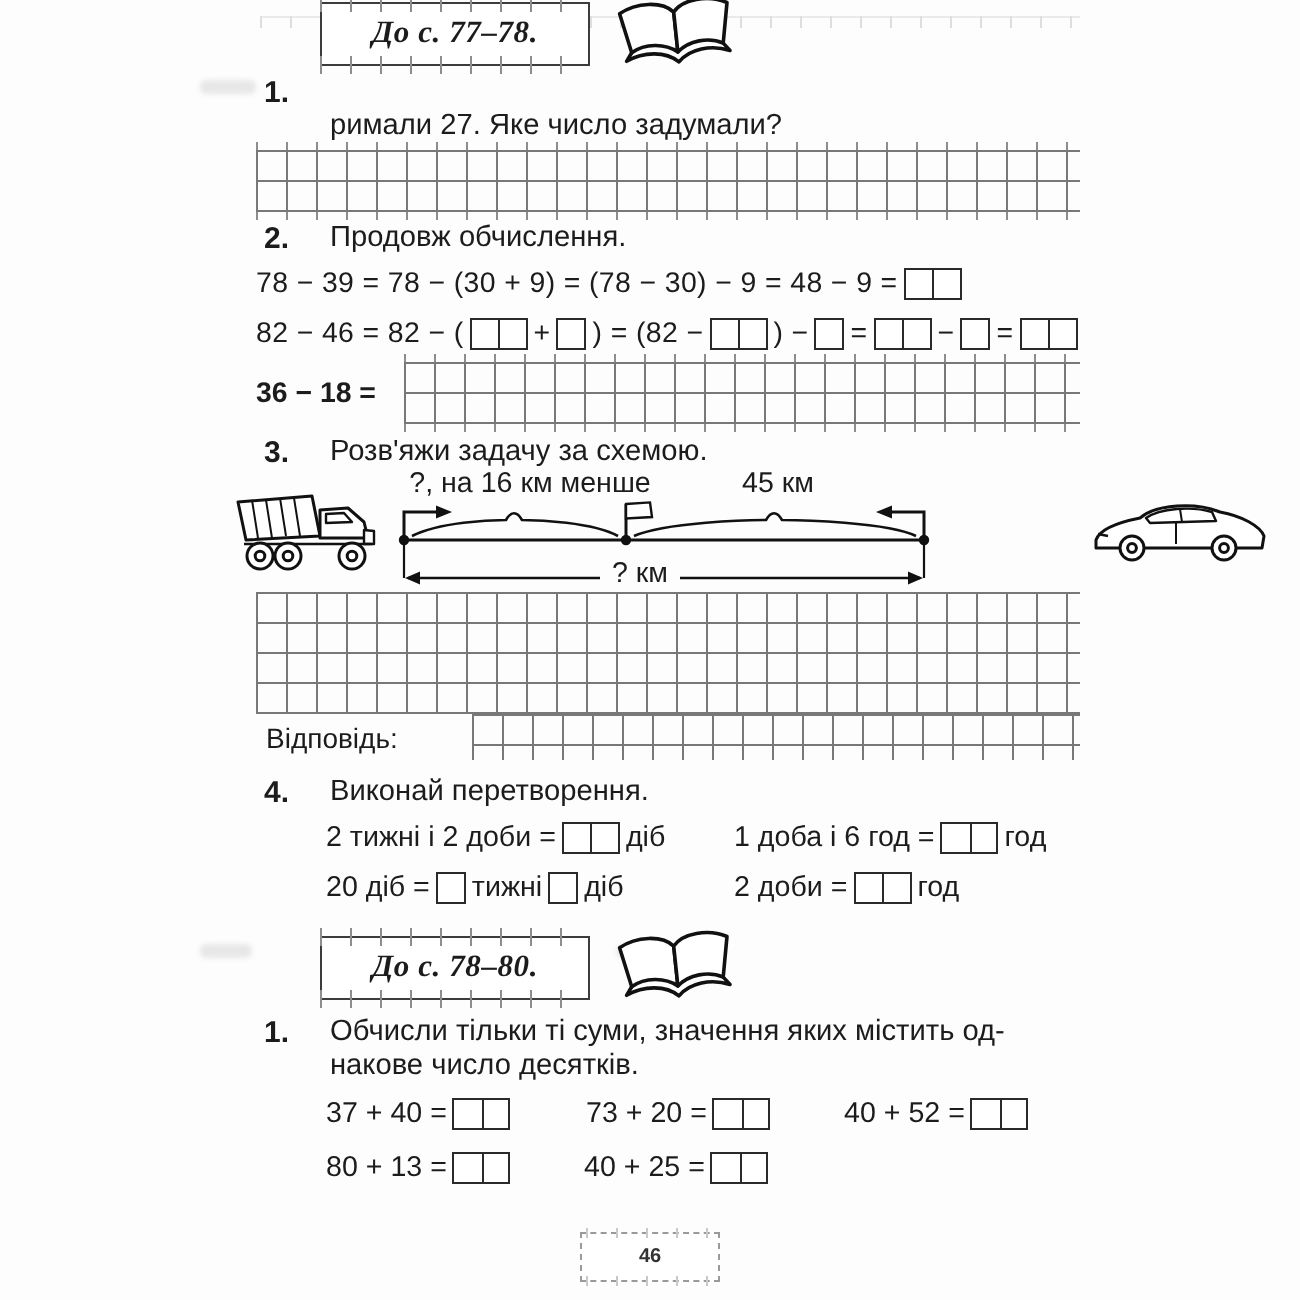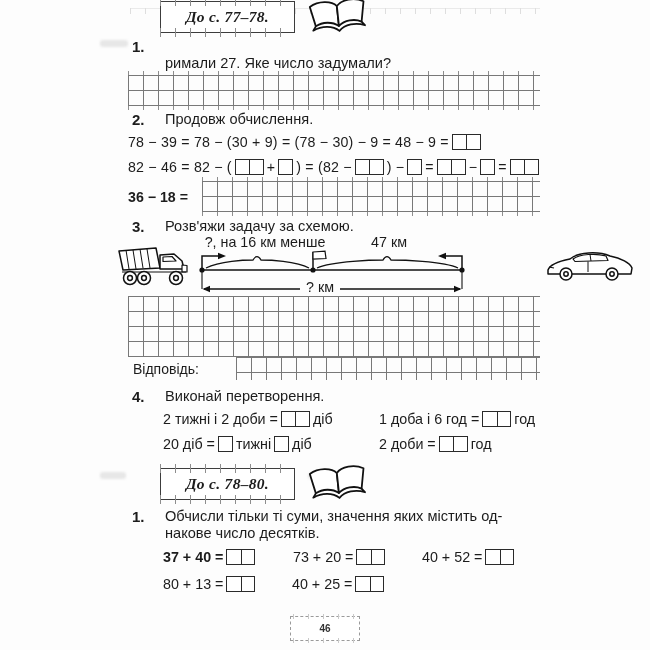--- a/index.html
+++ b/index.html
@@ -63,28 +63,28 @@
   .diagram{position:relative;height:56px;margin-top:2px;padding-left:38px;}
   .diagram svg{position:absolute;left:0;top:0;}
   .dlbl{position:absolute;font-size:14.3px;white-space:nowrap;}
   .dlbl-left{left:62px;top:-3px;width:150px;text-align:center;}
   .dlbl-right{left:222px;top:-3px;width:78px;text-align:center;}
   .dlbl-total{left:172px;top:42px;background:#fdfdfd;padding:0 6px;z-index:2;}
   .truck-svg{position:absolute;left:-12px;top:4px;}
   .car-svg{position:absolute;right:-6px;top:9px;}
 
   
-  .conv{display:flex;align-items:center;padding-left:35px;font-size:14.3px;margin-top:3px;height:22px;gap:12px;}
+  .conv{display:flex;align-items:center;padding-left:35px;font-size:14.3px;margin-top:3px;height:22px;}
   .conv .c1{flex:none;width:204px;display:flex;align-items:center;}
   .conv .c2{flex:1;display:flex;align-items:center;}
 
   
   .sums{display:flex;align-items:center;padding-left:35px;font-size:14.3px;margin-top:5px;height:22px;}
   .sums .sc{flex:none;display:flex;align-items:center;}
-  .sums .sc1{width:130px;font-weight:bold;}.sums .sc2{width:129px;}
+  .sums .sc1{width:130px;}.sums .sc2{width:129px;}
 
   
   .pagebox{position:absolute;left:50%;top:616px;transform:translateX(-50%);
     width:68px;height:23px;border:1px dashed #9a9a9a;background:#fff;
     display:flex;align-items:center;justify-content:center;
     font-weight:bold;font-size:10px;color:#333;}
   .pagebox::before,.pagebox::after{content:"";position:absolute;left:2px;right:2px;height:5px;
     background:repeating-linear-gradient(to right,#c9c9c9 0 1px,transparent 1px 15px);}
   .pagebox::before{top:-3px}.pagebox::after{bottom:-3px}
 
@@ -208,21 +208,21 @@
         <circle cx="74" cy="33" r="2.6"></circle>
           <circle cx="185" cy="33" r="2.6"></circle>
           <circle cx="334" cy="33" r="2.6"></circle>
         <polygon points="90,15.8 98,19 90,22.2"></polygon>
         <polygon points="318,15.8 310,19 318,22.2"></polygon>
         <polygon points="82,48.8 74.5,52 82,55.2"></polygon>
         <polygon points="326,48.8 333.5,52 326,55.2"></polygon>
       </g>
     </svg>
     <span class="dlbl dlbl-left" data-bind="s1.p3.scheme.left_label">?, на 16 км менше</span>
-    <span class="dlbl dlbl-right" data-bind="s1.p3.scheme.right_label">47 км</span>
+    <span class="dlbl dlbl-right" data-bind="s1.p3.scheme.right_label">45 км</span>
     <span class="dlbl dlbl-total" data-bind="s1.p3.scheme.total_label">? км</span>
   </div>
 
   <div class="workgrid grid"></div>
   <div class="answer-row">
     <span class="answer-label" data-bind="s1.p3.answer_label">Відповідь:</span>
     <div class="answer-grid grid"></div>
   </div>
 
   <div class="problem" style="margin-top:8px;">

